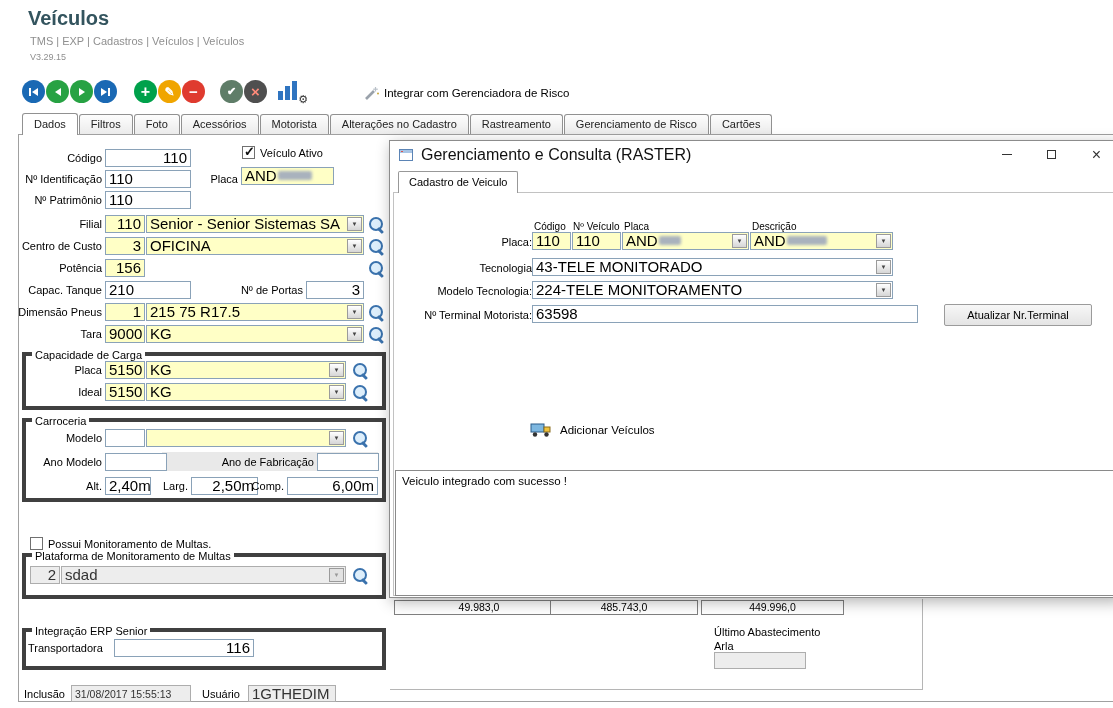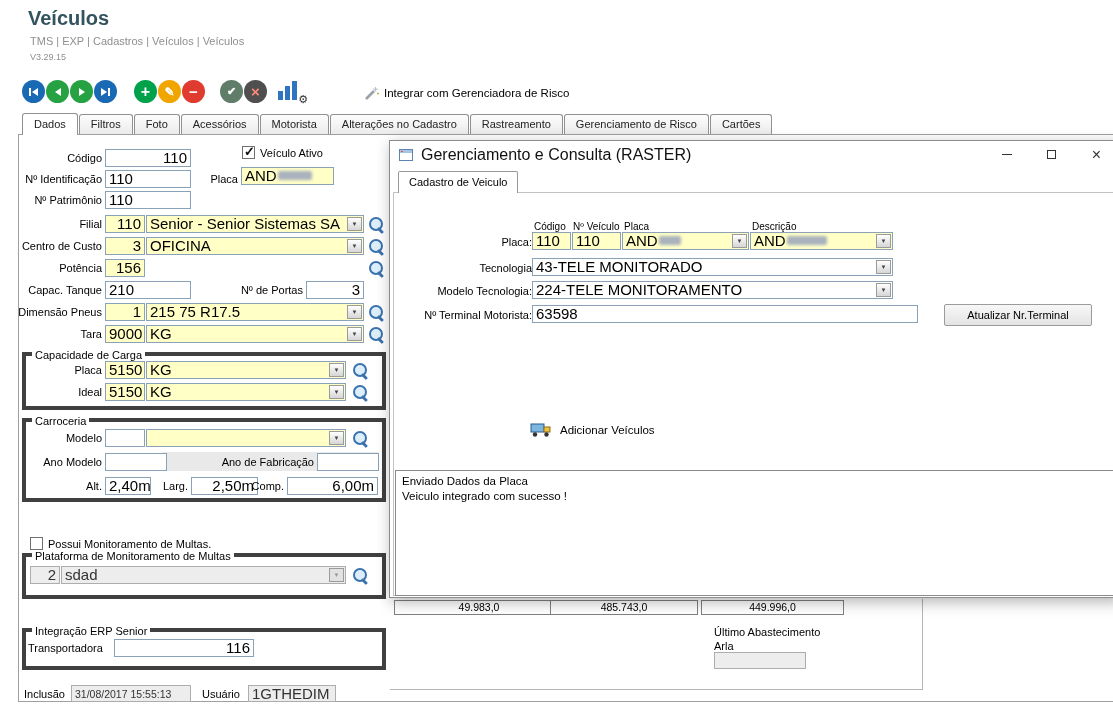--- a/index.html
+++ b/index.html
@@ -275,18 +275,17 @@
       <svg width="22" height="17" viewBox="0 0 22 17">
         <rect x="1" y="3" width="13" height="8" fill="#7db7e0" stroke="#2a5d8a"></rect>
         <rect x="14" y="6" width="6" height="5" fill="#f0c23c" stroke="#8a6d1d"></rect>
         <circle cx="5" cy="13.5" r="2.2" fill="#333"></circle>
         <circle cx="16.5" cy="13.5" r="2.2" fill="#333"></circle>
       </svg>
       <span style="font-size:11.5px">Adicionar Veículos</span>
     </div>
 
     <div class="logbox" style="left:5px;top:329px;width:721px;height:126px">
-      <div>Enviado Dados da Placa</div>
       <div>Veiculo integrado com sucesso !</div>
     </div>
   </div>
 
 </div>
 
 </body></html>

